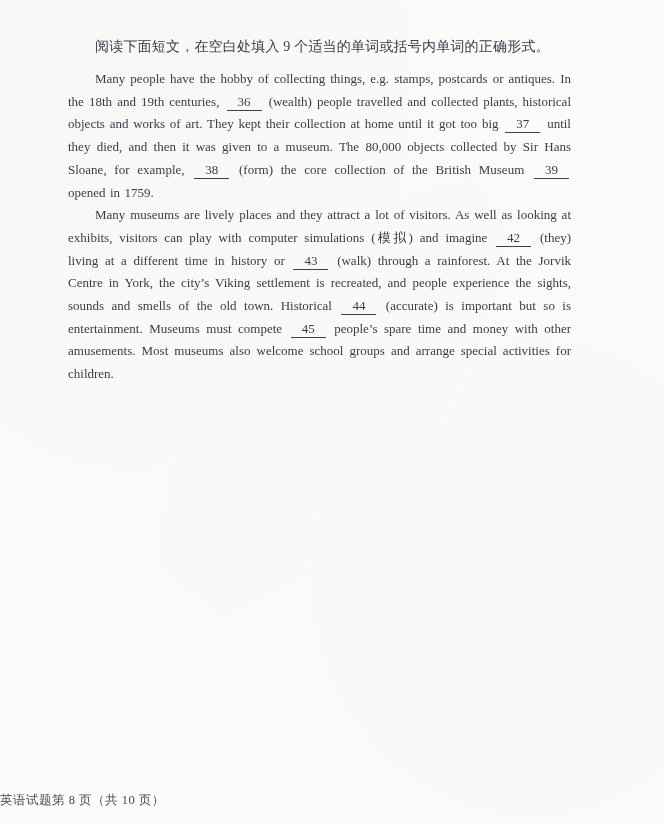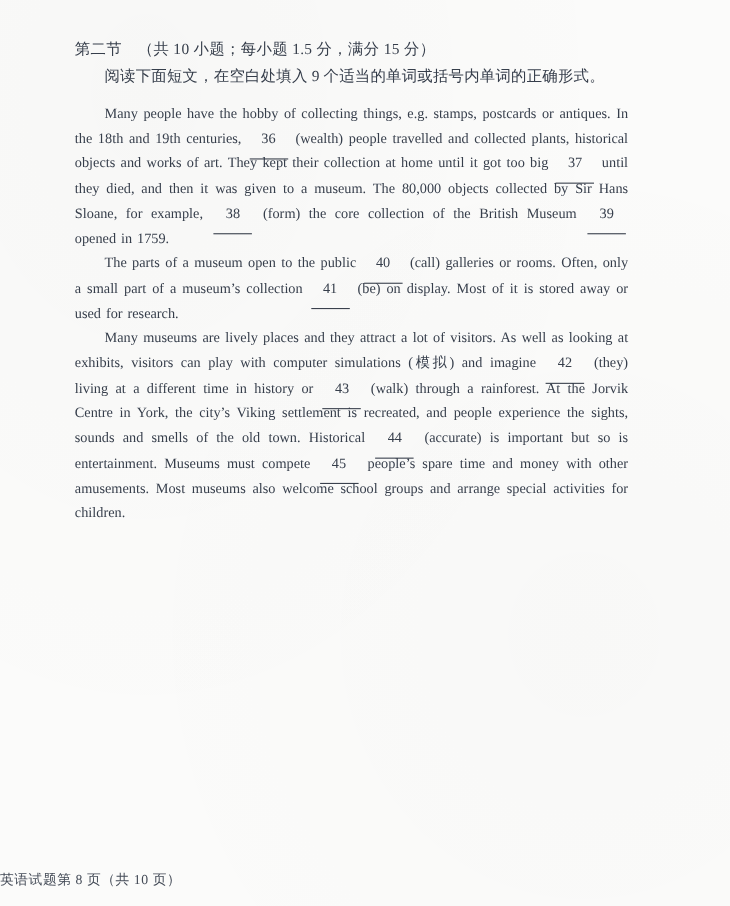--- a/index.html
+++ b/index.html
@@ -48,42 +48,40 @@
   .para {
     margin: 0;
     font-size: 13px;
     line-height: 22.7px;
     text-align: justify;
     text-indent: 27px;
     word-spacing: 1.2px;
   }
   .blank {
     border-bottom: 1px solid #3a414d;
-    padding: 0 11px 11px 11px;
+    padding: 0 11px 1px 11px;
     margin: 0 2px;
     white-space: nowrap;
   }
   .footer {
     position: absolute;
     left: 0;
     bottom: 15px;
     width: 100%;
     text-align: left;
     font-size: 12.5px;
     color: #444b57;
     letter-spacing: 0.5px;
   }
 </style>
 </head>
 <body>
 
 <div class="sheet">
   <div class="content">
-    <div class="section-heading">第二节　（共 10 小题；每小题 1.5 分，满分 15 分）</div>
     <div class="instruction">阅读下面短文，在空白处填入 9 个适当的单词或括号内单词的正确形式。</div>
     <div class="passage" id="passage">
         <p class="para"><span>Many people have the hobby of collecting things, e.g. stamps, postcards or antiques. In the 18th and 19th centuries, </span><span class="blank">36</span><span> (wealth) people travelled and collected plants, historical objects and works of art. They kept their collection at home until it got too big </span><span class="blank">37</span><span> until they died, and then it was given to a museum. The 80,000 objects collected by Sir Hans Sloane, for example, </span><span class="blank">38</span><span> (form) the core collection of the British Museum </span><span class="blank">39</span><span> opened in 1759.</span></p>
-        <p class="para"><span>The parts of a museum open to the public </span><span class="blank">40</span><span> (call) galleries or rooms. Often, only a small part of a museum’s collection </span><span class="blank">41</span><span> (be) on display. Most of it is stored away or used for research.</span></p>
         <p class="para"><span>Many museums are lively places and they attract a lot of visitors. As well as looking at exhibits, visitors can play with computer simulations (模拟) and imagine </span><span class="blank">42</span><span> (they) living at a different time in history or </span><span class="blank">43</span><span> (walk) through a rainforest. At the Jorvik Centre in York, the city’s Viking settlement is recreated, and people experience the sights, sounds and smells of the old town. Historical </span><span class="blank">44</span><span> (accurate) is important but so is entertainment. Museums must compete </span><span class="blank">45</span><span> people’s spare time and money with other amusements. Most museums also welcome school groups and arrange special activities for children.</span></p>
       </div>
   </div>
   <div class="footer">英语试题第 8 页（共 10 页）</div>
 </div>
 
 </body></html>

